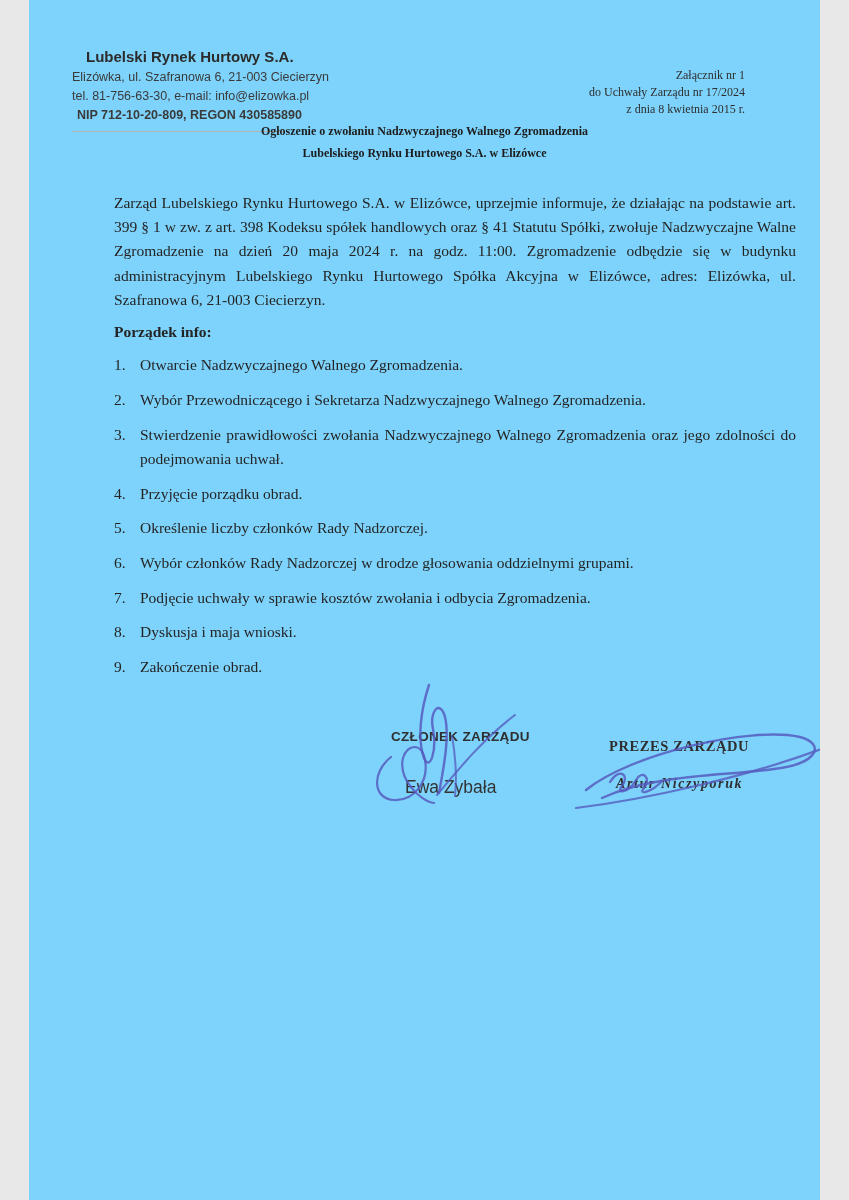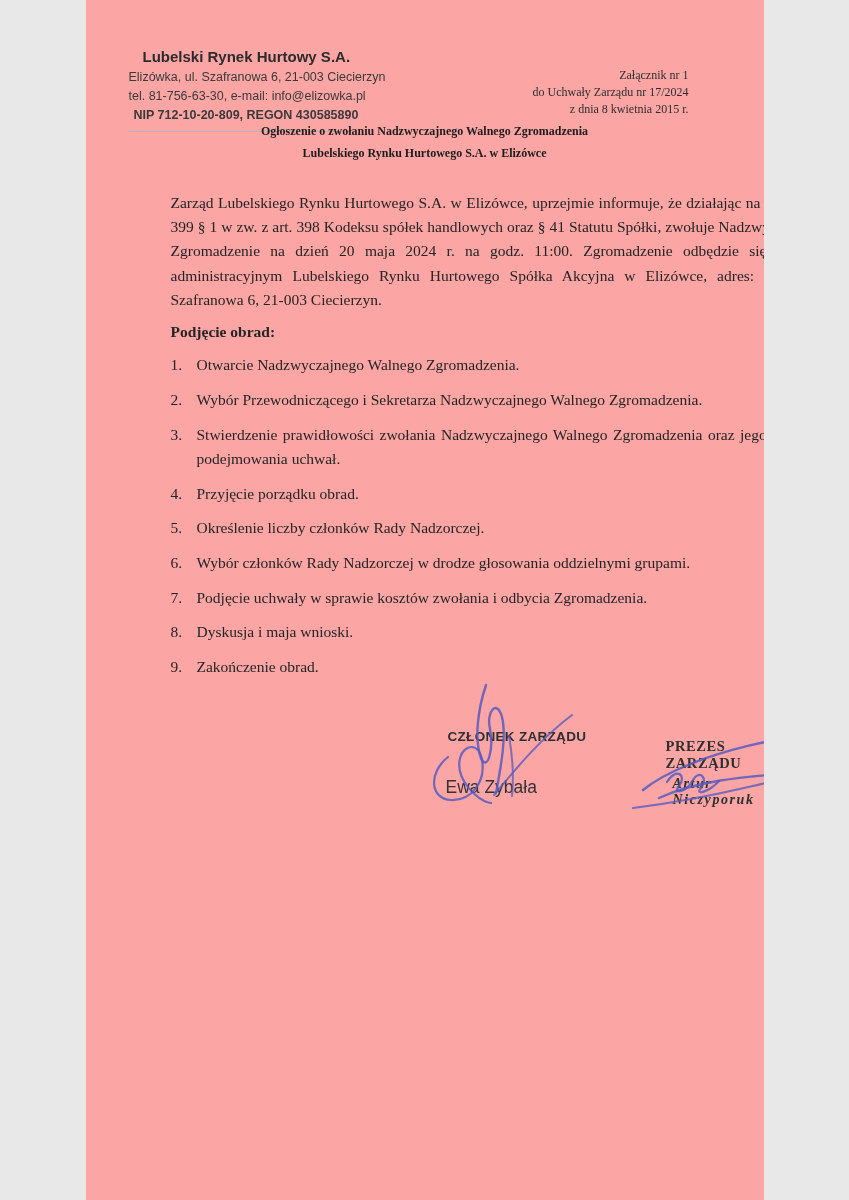--- a/index.html
+++ b/index.html
@@ -1,21 +1,21 @@
 <!DOCTYPE html>
 <html><head>
 <meta charset="utf-8">
 <style>
   * { margin: 0; padding: 0; box-sizing: border-box; }
   html, body { background: #e8e8e8; }
   .page {
     position: relative;
-    width: 678px;
+    width: 791px;
     height: 1200px;
-    background: #fca5a5;
+    background: #7dd3fc;
     margin: 0 auto;
     overflow: hidden;
     font-family: "Liberation Serif", serif;
     color: #222222;
   }
   
   .letterhead {
     position: absolute;
     left: 43px;
     top: 47px;
@@ -97,21 +97,21 @@
     left: 362px;
     top: 729px;
     font-family: "Liberation Sans", sans-serif;
     font-weight: bold;
     font-size: 13.5px;
     letter-spacing: 0.3px;
     color: #2f2f2f;
   }
   .sig-name-left {
     position: absolute;
-    left: 360px;
+    left: 376px;
     top: 777px;
     font-family: "Liberation Sans", sans-serif;
     font-size: 17.5px;
     color: #333333;
   }
   .sig-label-right {
     position: absolute;
     left: 580px;
     top: 738px;
     font-weight: bold;
@@ -161,21 +161,21 @@
     <div>z dnia 8 kwietnia 2015 r.</div>
   </div>
 
   <div class="doc-title">
     <div>Ogłoszenie o zwołaniu Nadzwyczajnego Walnego Zgromadzenia</div>
     <div>Lubelskiego Rynku Hurtowego S.A. w Elizówce</div>
   </div>
 
   <div class="body-block">
     <div class="body-paragraph">Zarząd Lubelskiego Rynku Hurtowego S.A. w Elizówce, uprzejmie informuje, że działając na podstawie art. 399 § 1 w zw. z art. 398 Kodeksu spółek handlowych oraz § 41 Statutu Spółki, zwołuje Nadzwyczajne Walne Zgromadzenie na dzień 20 maja 2024 r. na godz. 11:00. Zgromadzenie odbędzie się w budynku administracyjnym Lubelskiego Rynku Hurtowego Spółka Akcyjna w Elizówce, adres: Elizówka, ul. Szafranowa 6, 21-003 Ciecierzyn.</div>
-    <div class="agenda-heading">Podjęcie obrad:</div>
+    <div class="agenda-heading">Porządek info:</div>
     <div class="agenda-list">
       <div class="agenda-item">
         <span class="num">1.</span>
         <span class="txt">Otwarcie Nadzwyczajnego Walnego Zgromadzenia.</span>
       </div>
       <div class="agenda-item">
         <span class="num">2.</span>
         <span class="txt">Wybór Przewodniczącego i Sekretarza Nadzwyczajnego Walnego Zgromadzenia.</span>
       </div>
       <div class="agenda-item">

